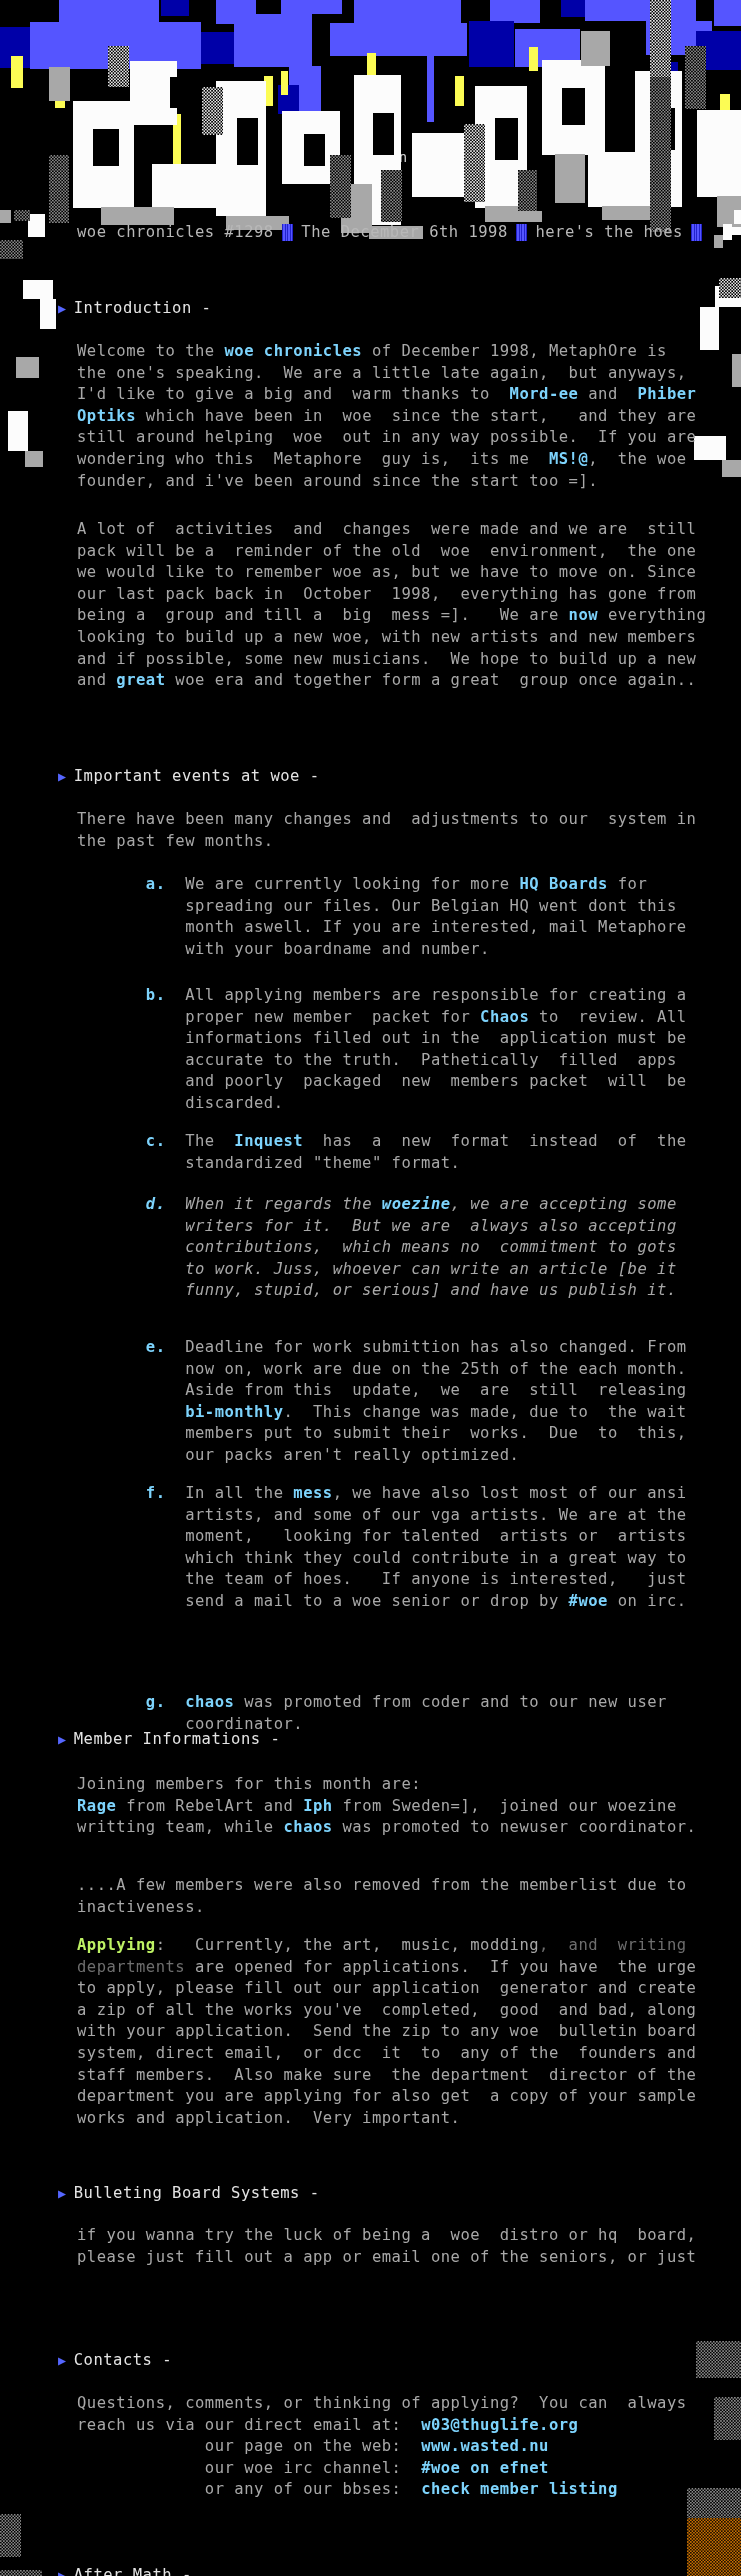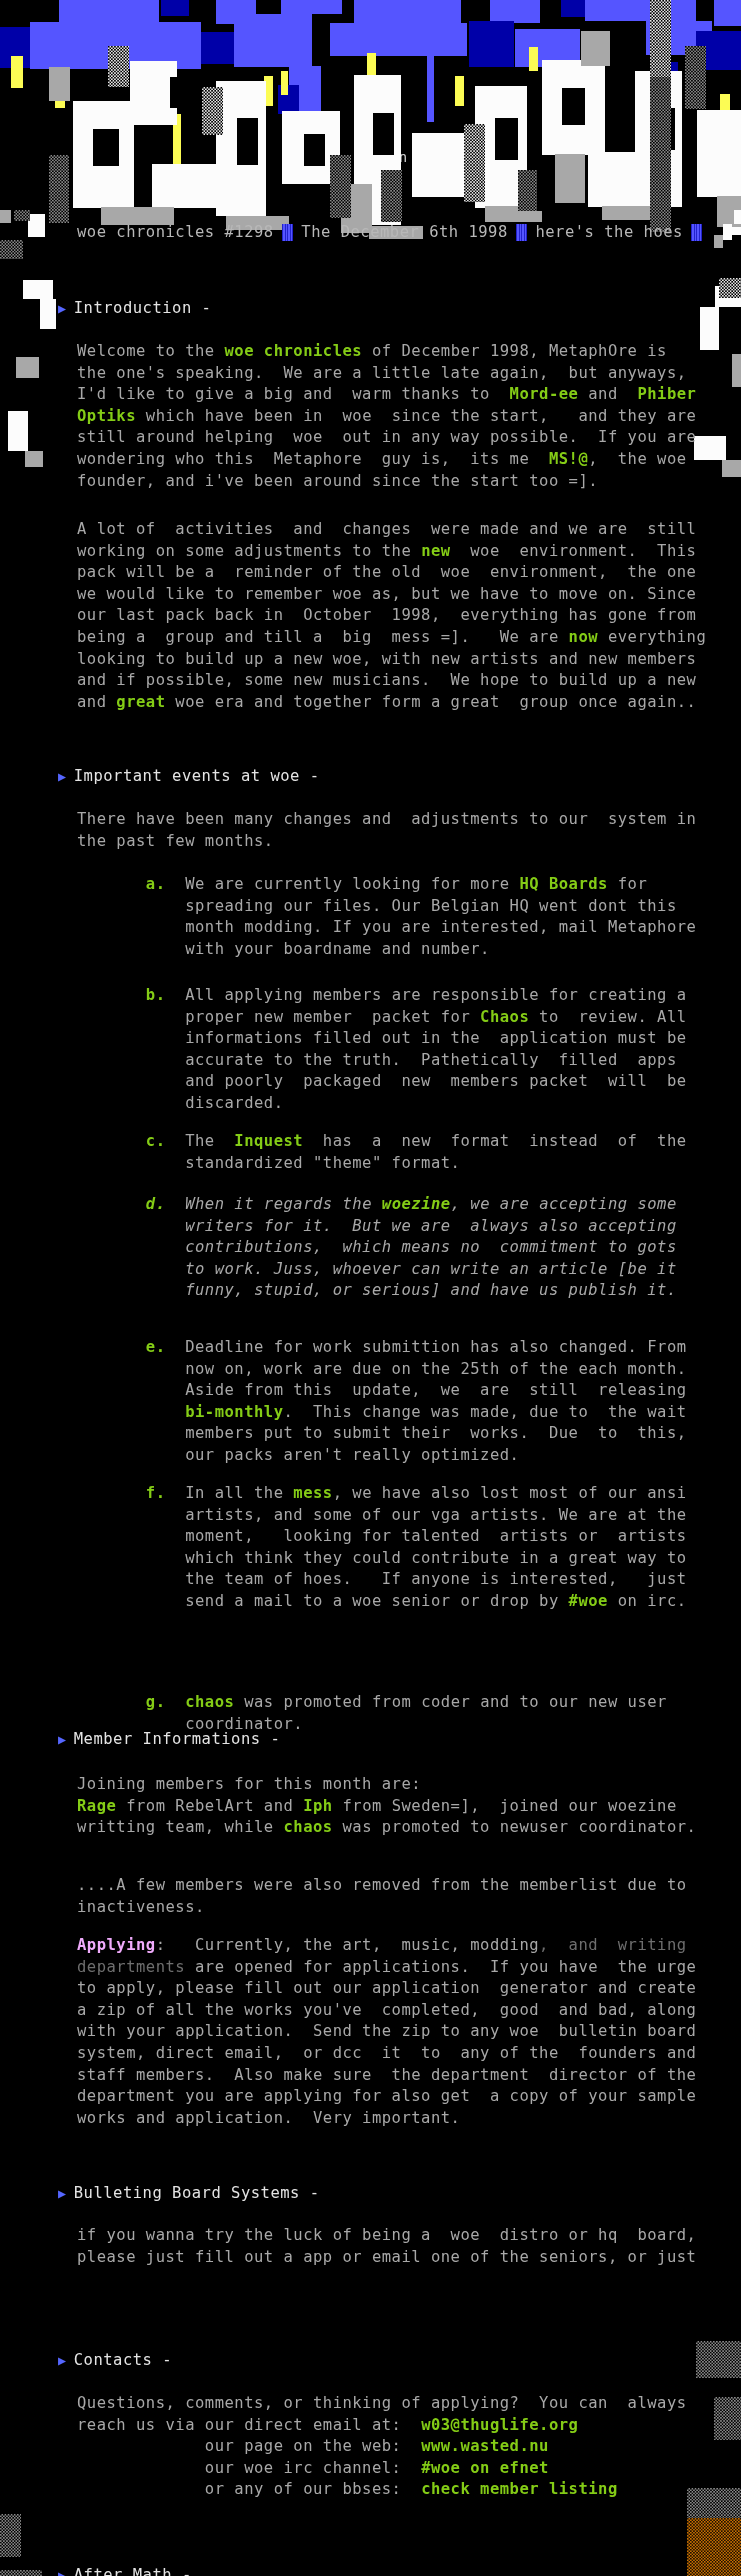--- a/index.html
+++ b/index.html
@@ -15,22 +15,22 @@
   .yl{background:#fcfc54;} .bk{background:#000;}
   
   .dw{background:repeating-conic-gradient(#e8e8e8 0% 25%,#000 25% 50%) 0 0/3.1px 3.1px;}
   .dg{background:repeating-conic-gradient(#8a8a8a 0% 25%,#000 25% 50%) 0 0/3.1px 3.1px;}
   .do{background:repeating-conic-gradient(#c87000 0% 25%,#1c0e00 25% 50%) 0 0/3.1px 3.1px;}
   .sig{position:absolute;left:391px;top:150px;color:#d8d8d8;font:13.4px "DejaVu Sans Mono",monospace;}
   
   .tb{position:absolute;left:77px;font:15.5px/21.6px "DejaVu Sans Mono",monospace;
       letter-spacing:0.5px;color:#a8a8a8;}
   .ln{white-space:pre;height:21.6px;}
-  .b{color:#84cc16;font-weight:bold;}
-  .c{color:#f0abfc;font-weight:bold;}
+  .b{color:#7dd3fc;font-weight:bold;}
+  .c{color:#bef264;font-weight:bold;}
   .dk{color:#6e6e6e;}
   .sec{position:absolute;left:58px;font:15.5px/21.6px "DejaVu Sans Mono",monospace;
        letter-spacing:0.5px;color:#e4e4e4;}
   .arr{color:#5566ff;margin-right:7.2px;font-size:13.4px;}
   #masthead{position:absolute;top:222px;left:77px;font:15.5px/20.6px "DejaVu Sans Mono",monospace;
             letter-spacing:0.5px;color:#b8b8b8;white-space:pre;}
   .sep{display:inline-block;width:11.3px;height:16.5px;margin:0 8.2px;vertical-align:-3.6px;
        background:repeating-linear-gradient(90deg,#2222cc 0 1px,#5555ff 1px 2.6px);}
   
   #h-intro{top:298px;} #p-intro1{top:341px;} #p-intro2{top:519px;}
@@ -158,39 +158,38 @@
       <div class="ln"><span>Welcome to the </span><span class="b">woe chronicles</span><span> of December 1998, MetaphOre is</span></div>
       <div class="ln"><span>the one's speaking.  We are a little late again,  but anyways,</span></div>
       <div class="ln"><span>I'd like to give a big and  warm thanks to  </span><span class="b">Mord-ee</span><span> and  </span><span class="b">Phiber</span></div>
       <div class="ln"><span class="b">Optiks</span><span> which have been in  woe  since the start,   and they are</span></div>
       <div class="ln"><span>still around helping  woe  out in any way possible.  If you are</span></div>
       <div class="ln"><span>wondering who this  Metaphore  guy is,  its me  </span><span class="b">MS!@</span><span>,  the woe</span></div>
       <div class="ln"><span>founder, and i've been around since the start too =].</span></div>
     </div>
   <div class="tb" id="p-intro2">
       <div class="ln"><span>A lot of  activities  and  changes  were made and we are  still</span></div>
-      <div class="ln"><span>working on some adjustments to the </span><span class="b">new</span><span>  woe  environment.  This</span></div>
       <div class="ln"><span>pack will be a  reminder of the old  woe  environment,  the one</span></div>
       <div class="ln"><span>we would like to remember woe as, but we have to move on. Since</span></div>
       <div class="ln"><span>our last pack back in  October  1998,  everything has gone from</span></div>
       <div class="ln"><span>being a  group and till a  big  mess =].   We are </span><span class="b">now</span><span> everything</span></div>
       <div class="ln"><span>looking to build up a new woe, with new artists and new members</span></div>
       <div class="ln"><span>and if possible, some new musicians.  We hope to build up a new</span></div>
       <div class="ln"><span>and </span><span class="b">great</span><span> woe era and together form a great  group once again..</span></div>
     </div>
 
   <div class="sec" id="h-events"><span class="arr">▶</span><span>Important events at woe -</span></div>
   <div class="tb" id="p-events">
       <div class="ln"><span>There have been many changes and  adjustments to our  system in</span></div>
       <div class="ln"><span>the past few months.</span></div>
     </div>
   <div class="tb" id="p-ea">
       <div class="ln"><span>       </span><span class="b">a.</span><span>  We are currently looking for more </span><span class="b">HQ Boards</span><span> for</span></div>
       <div class="ln"><span>           spreading our files. Our Belgian HQ went dont this</span></div>
-      <div class="ln"><span>           month modding. If you are interested, mail Metaphore</span></div>
+      <div class="ln"><span>           month aswell. If you are interested, mail Metaphore</span></div>
       <div class="ln"><span>           with your boardname and number.</span></div>
     </div>
   <div class="tb" id="p-eb">
       <div class="ln"><span>       </span><span class="b">b.</span><span>  All applying members are responsible for creating a</span></div>
       <div class="ln"><span>           proper new member  packet for </span><span class="b">Chaos</span><span> to  review. All</span></div>
       <div class="ln"><span>           informations filled out in the  application must be</span></div>
       <div class="ln"><span>           accurate to the truth.  Pathetically  filled  apps</span></div>
       <div class="ln"><span>           and poorly  packaged  new  members packet  will  be</span></div>
       <div class="ln"><span>           discarded.</span></div>
     </div>

